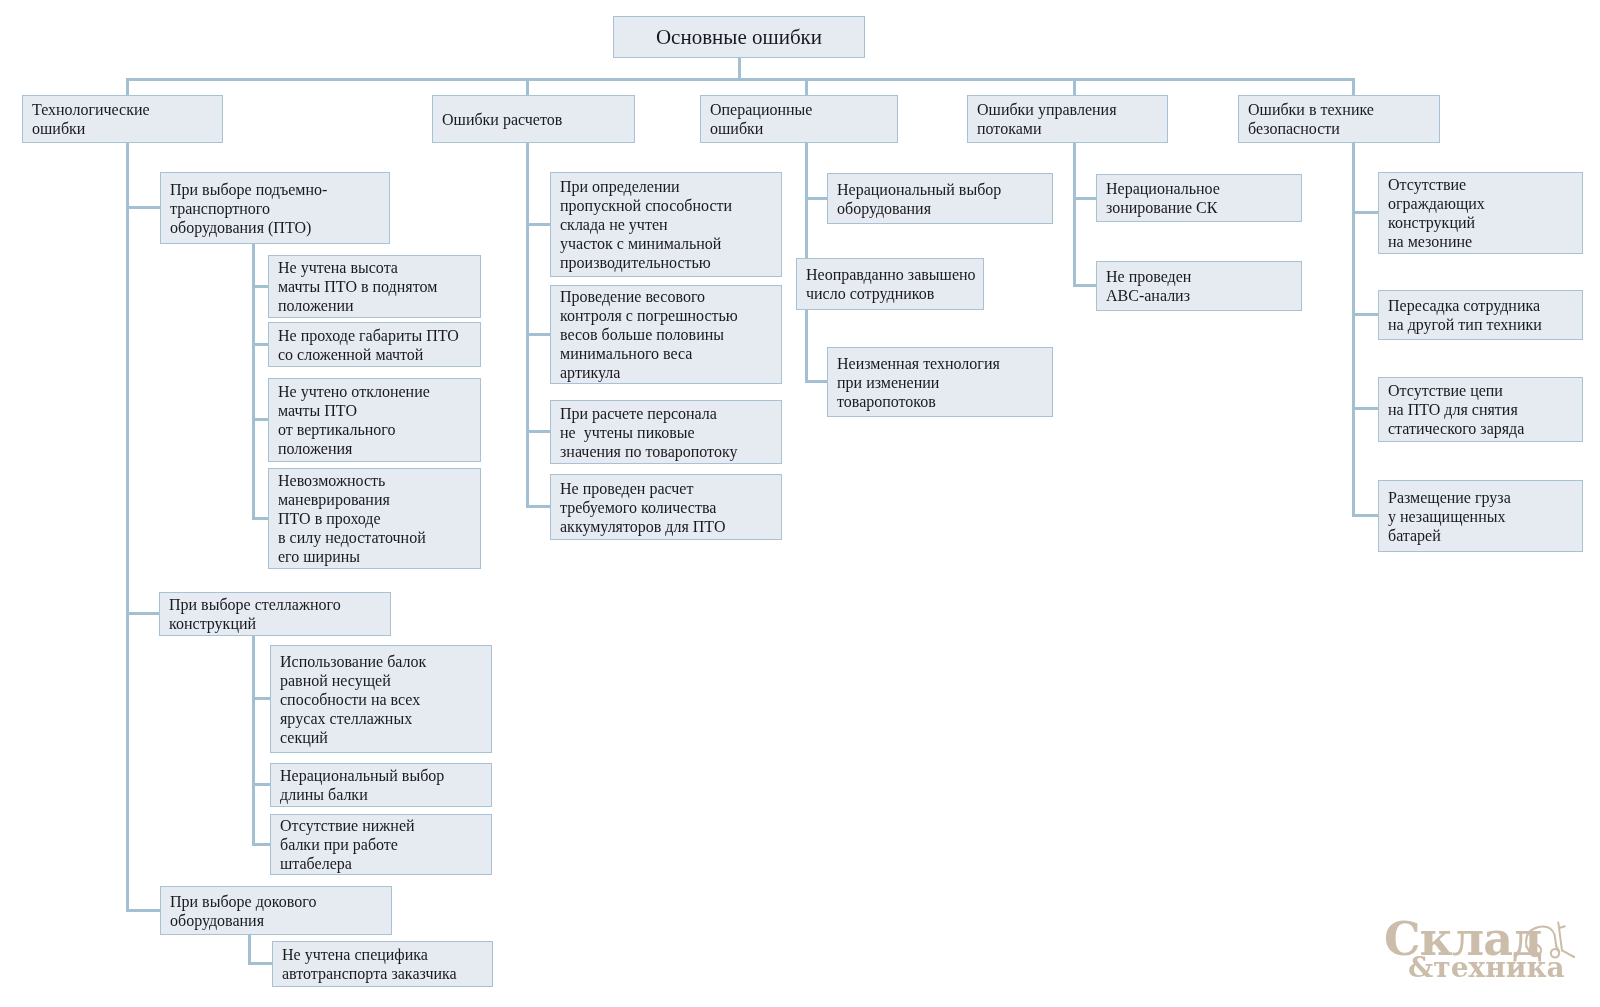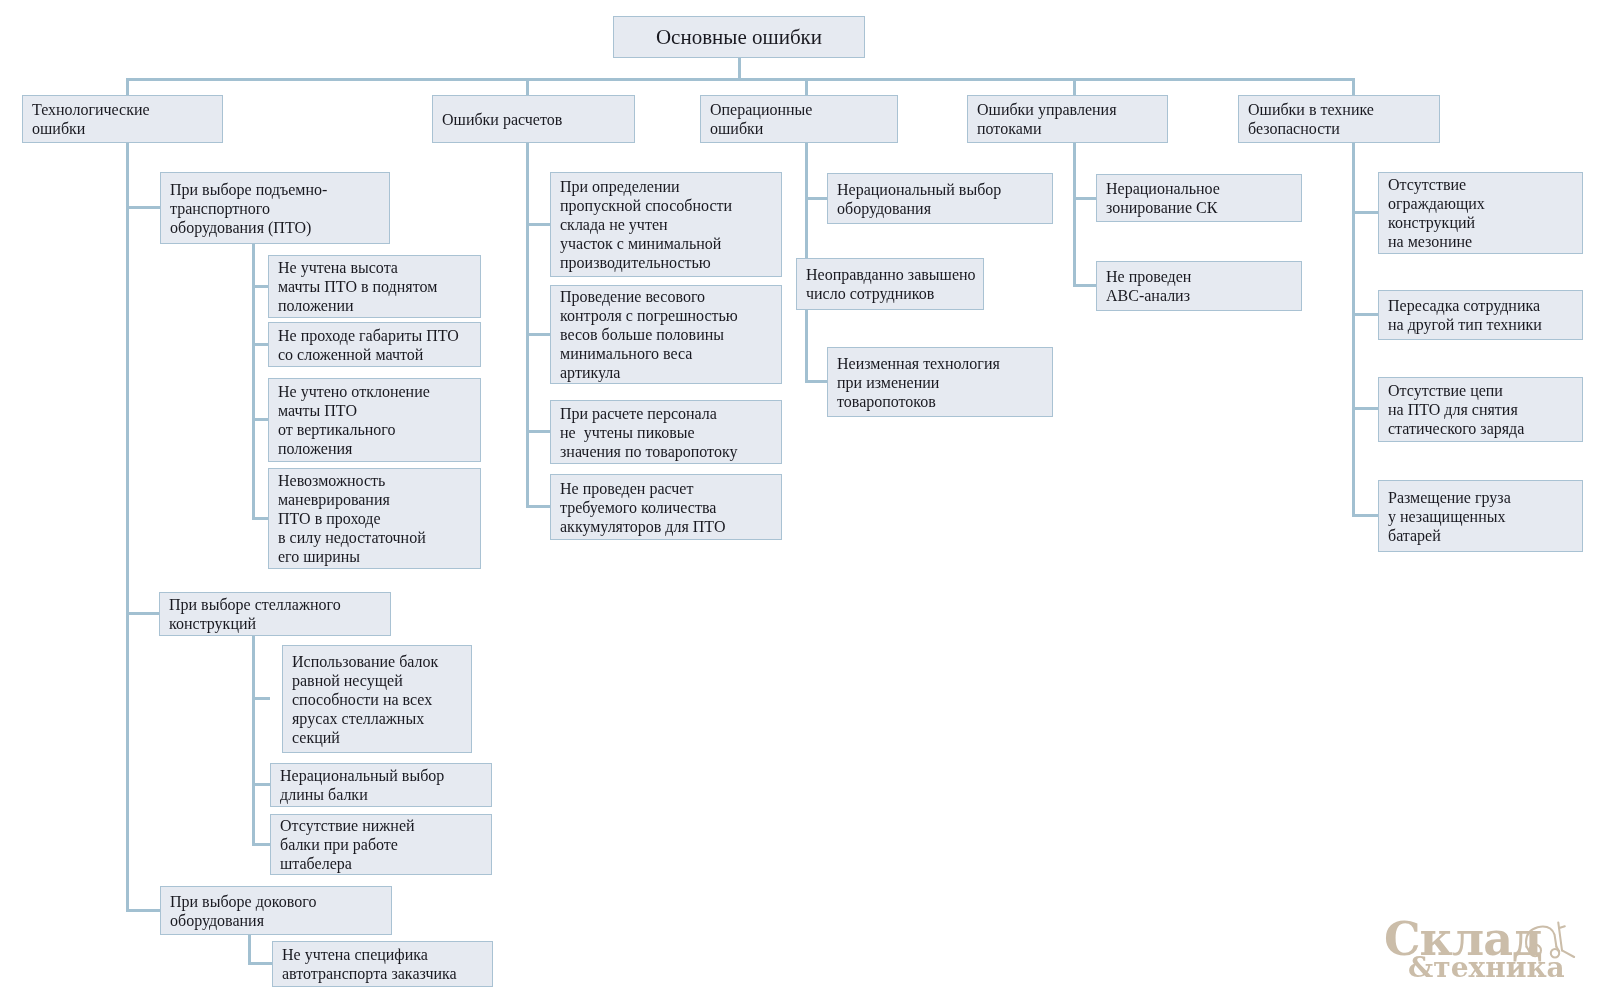--- a/index.html
+++ b/index.html
@@ -93,21 +93,21 @@
 от вертикального
 положения</div>
   <div class="box" style="left:268px;top:468px;width:213px;height:101px">Невозможность
 маневрирования
 ПТО в проходе
 в силу недостаточной
 его ширины</div>
 
   <div class="box" style="left:159px;top:592px;width:232px;height:44px">При выборе стеллажного
 конструкций</div>
-  <div class="box" style="left:282px;top:645px;width:190px;height:108px">Использование балок
+  <div class="box" style="left:270px;top:645px;width:222px;height:108px">Использование балок
 равной несущей
 способности на всех
 ярусах стеллажных
 секций</div>
   <div class="box" style="left:270px;top:763px;width:222px;height:44px">Нерациональный выбор
 длины балки</div>
   <div class="box" style="left:270px;top:814px;width:222px;height:61px">Отсутствие нижней
 балки при работе
 штабелера</div>
 

